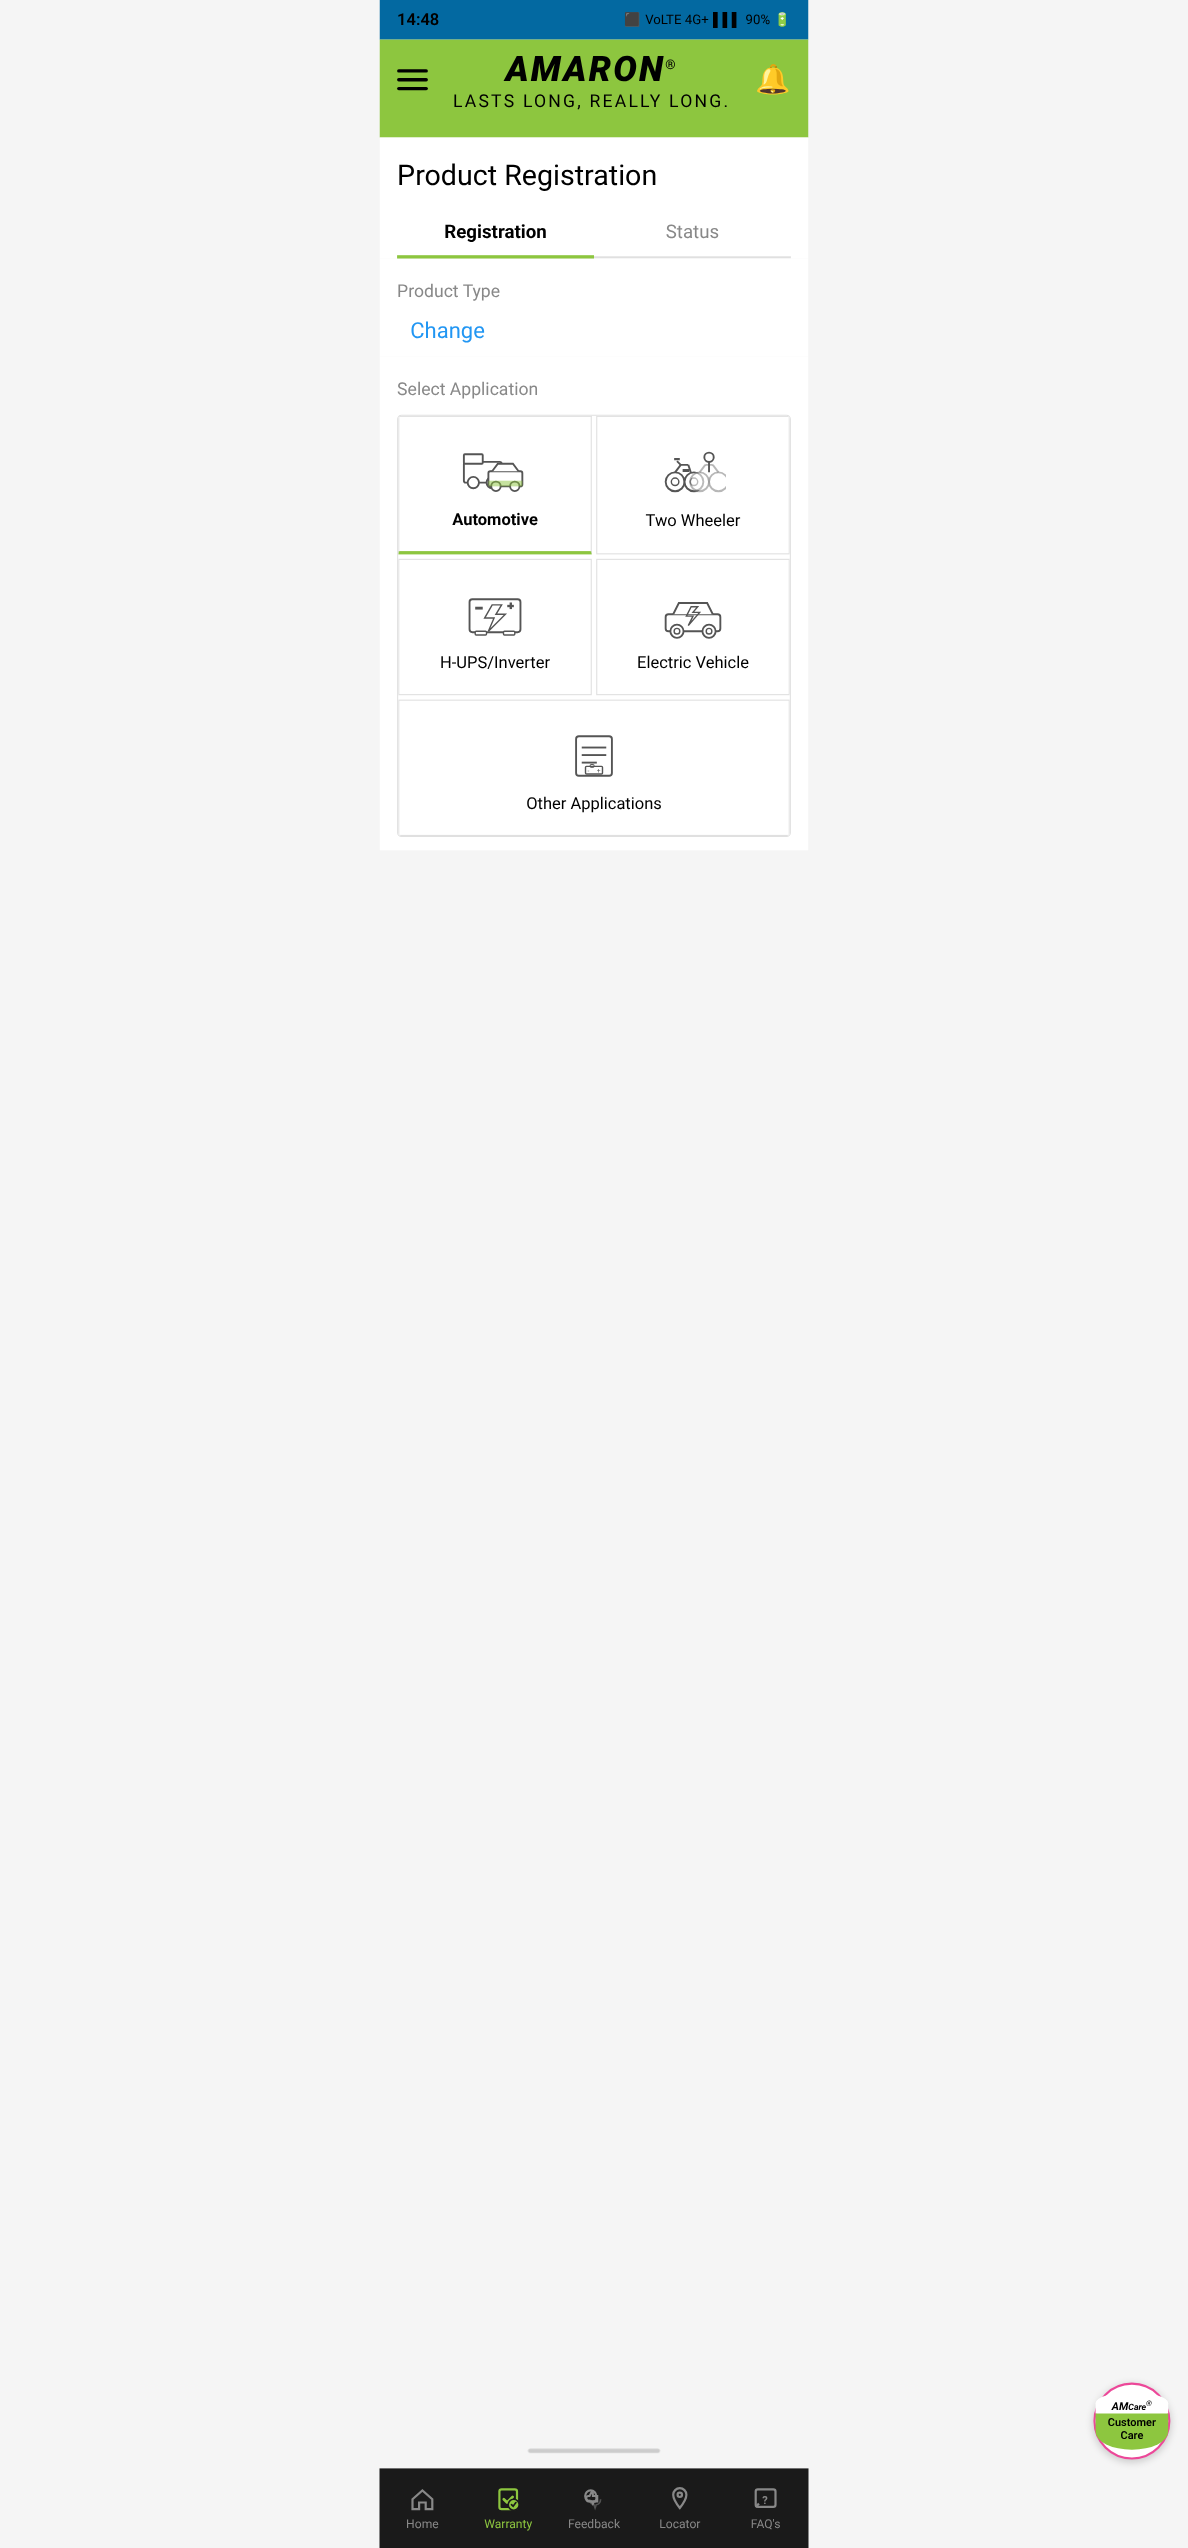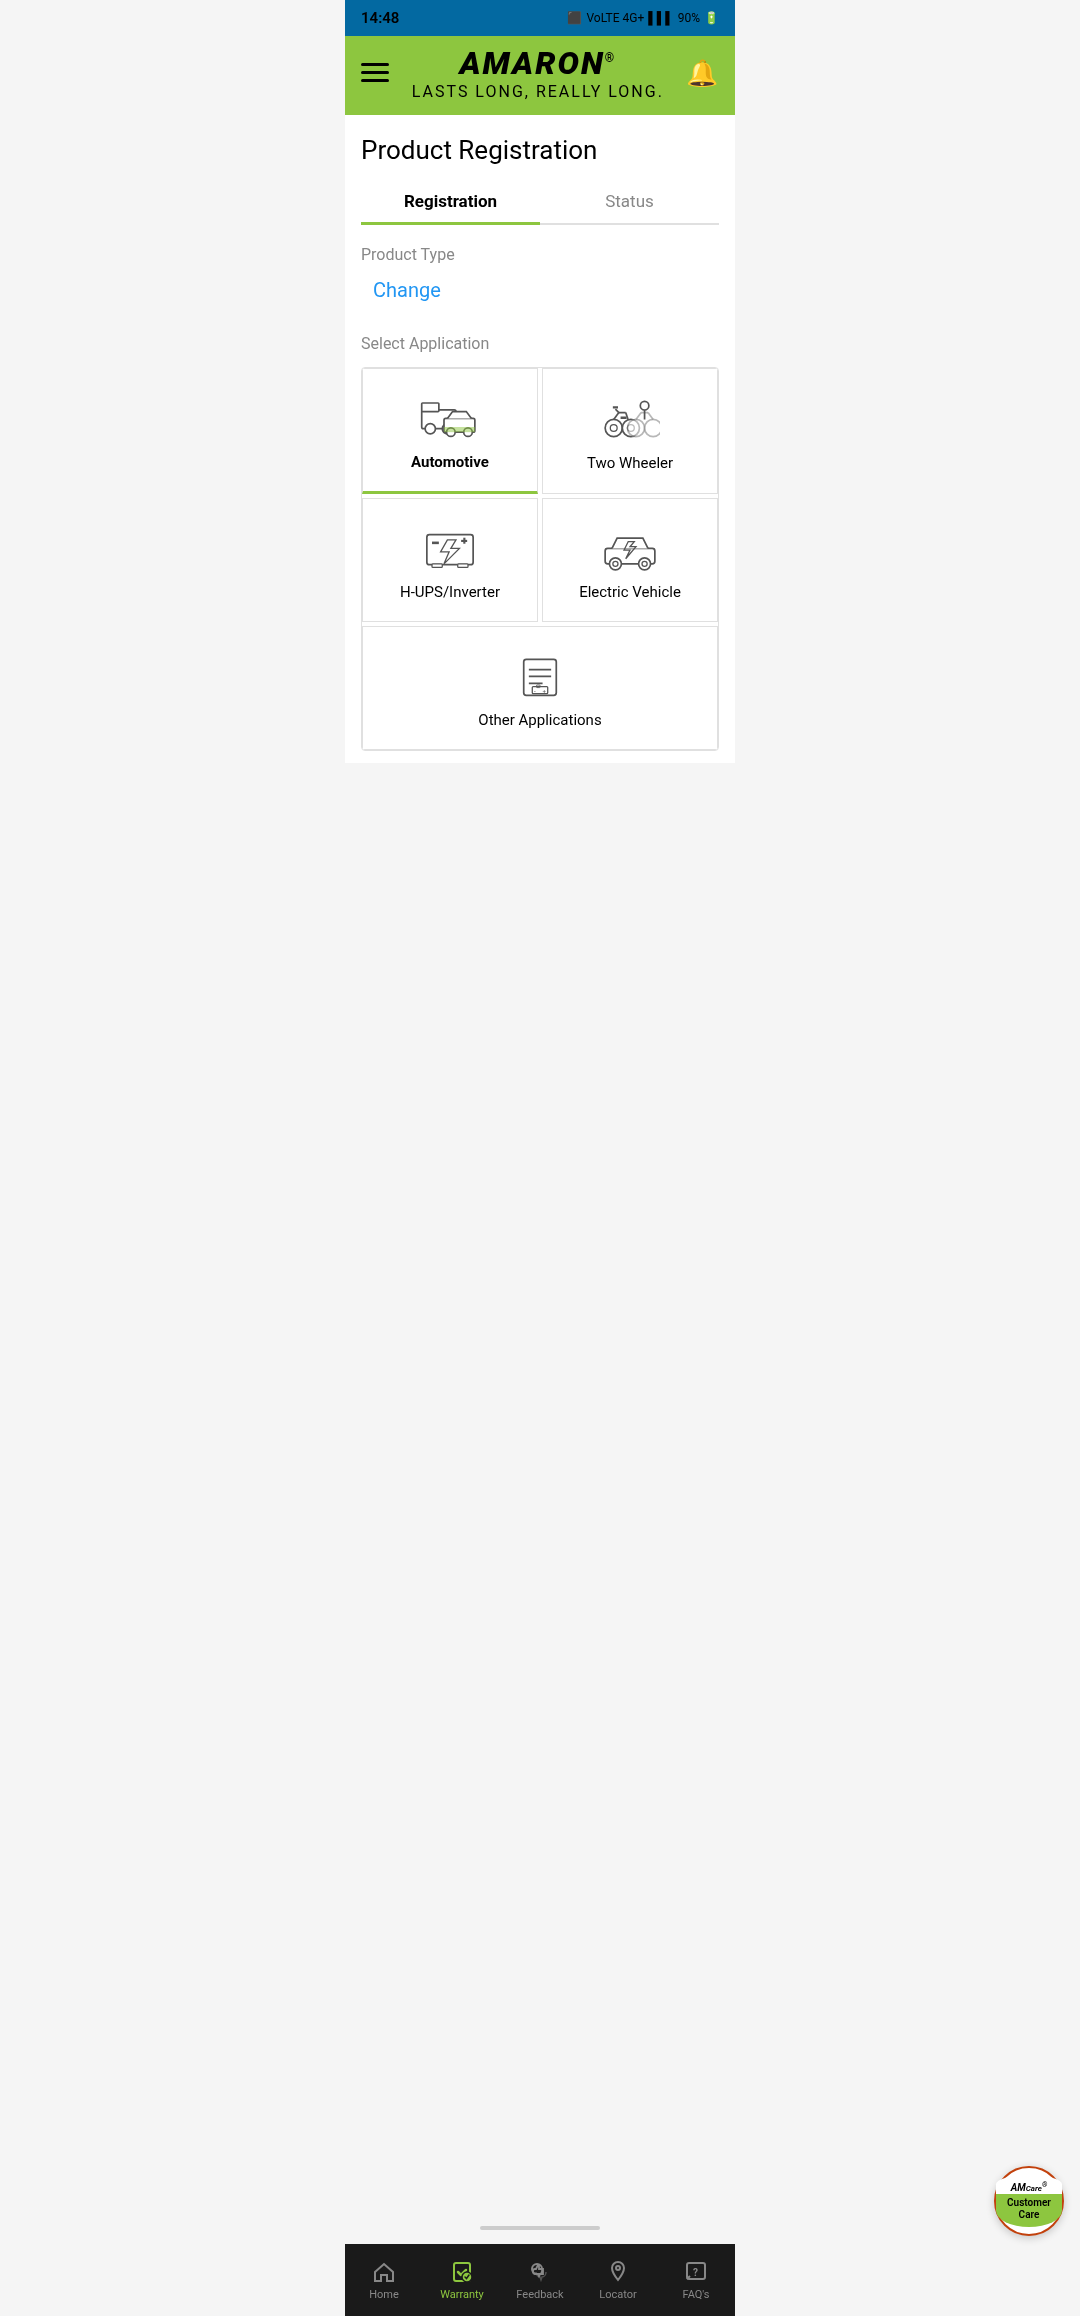--- a/index.html
+++ b/index.html
@@ -36,21 +36,21 @@
       font-size: 12px;
       color: #000;
     }
 
     
     .header {
       background: #8dc63f;
       display: flex;
       align-items: center;
       justify-content: space-between;
-      padding: 8px 16px 14px;
+      padding: 8px 16px 24px;
     }
     .hamburger-icon {
       display: flex;
       flex-direction: column;
       gap: 5px;
       cursor: pointer;
     }
     .hamburger-icon span {
       display: block;
       width: 28px;
@@ -215,21 +215,21 @@
 
     
     .customer-care-fab {
       position: fixed;
       bottom: 80px;
       right: 16px;
       width: 70px;
       height: 70px;
       border-radius: 50%;
       background: #fff;
-      border: 2px solid #c2410c;
+      border: 2px solid #ec4899;
       display: flex;
       flex-direction: column;
       align-items: center;
       justify-content: center;
       cursor: pointer;
       box-shadow: 0 2px 8px rgba(0,0,0,0.2);
       z-index: 100;
     }
     .fab-top {
       background: #fff;

